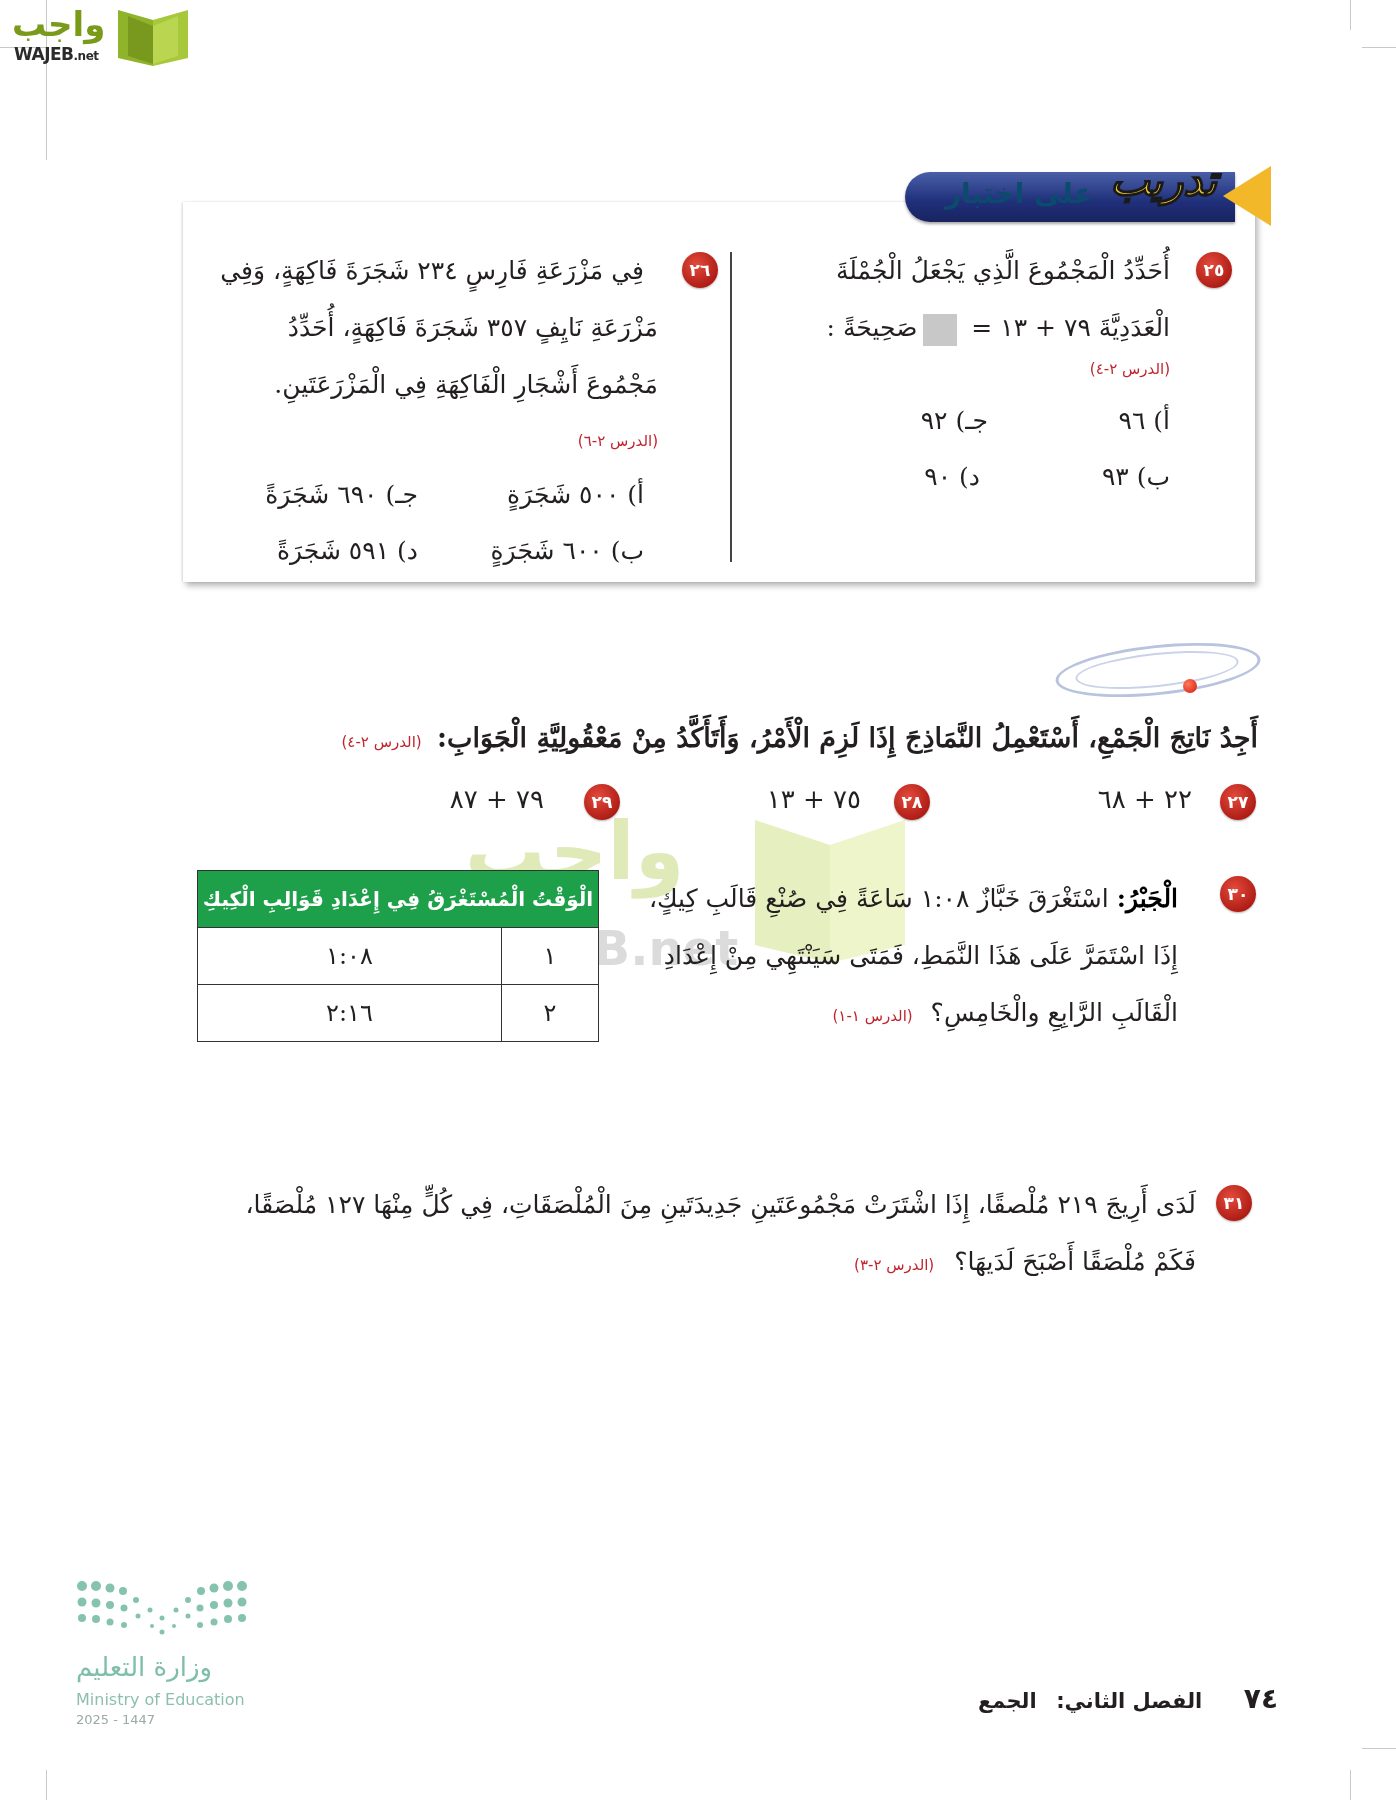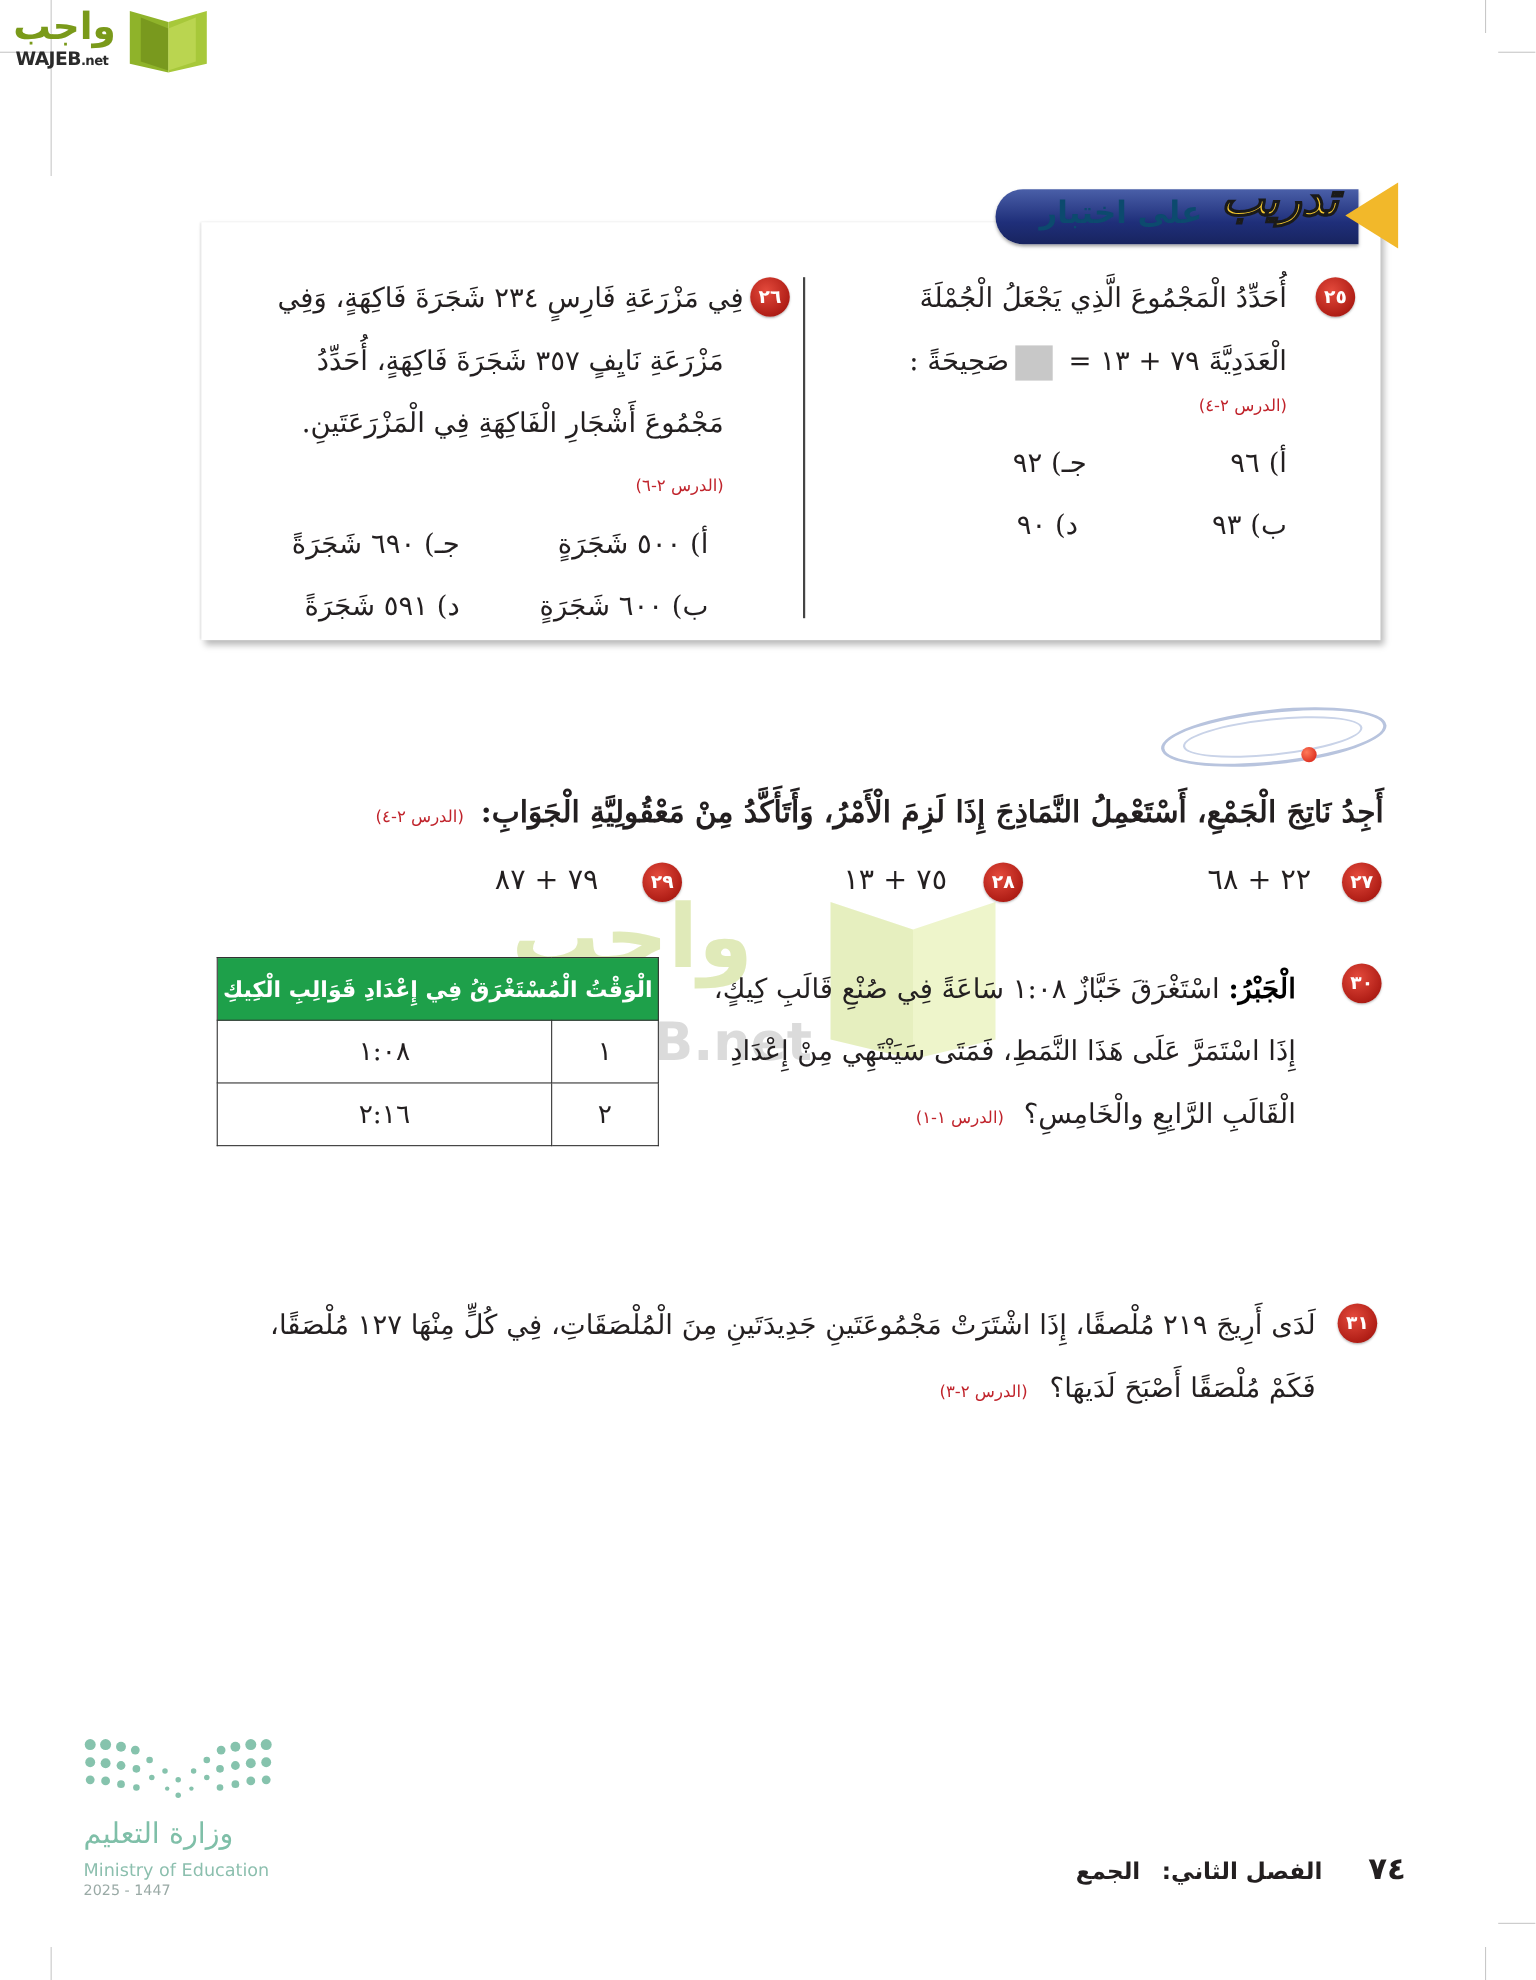--- a/index.html
+++ b/index.html
@@ -128,21 +128,21 @@
 <div class="qtext" style="right:226px; top:299px;">
   <span>الْعَدَدِيَّةَ ٧٩ + ١٣ = </span><span class="blank-box"></span><span>صَحِيحَةً :</span>
 </div>
 <div class="ref" style="right:226px; top:360px;">(الدرس ٢-٤)</div>
 <div class="opt" style="right:226px; top:406px;"><span>أ)</span> <span>٩٦</span></div>
 <div class="opt" style="right:226px; top:462px;"><span>ب)</span> <span>٩٣</span></div>
 <div class="opt" style="right:408px; top:406px;"><span>جـ)</span> <span>٩٢</span></div>
 <div class="opt" style="right:416px; top:462px;"><span>د)</span> <span>٩٠</span></div>
 
 <div class="qnum" style="left:682px; top:252px;">٢٦</div>
-<div class="qtext" style="right:720px; top:242px;">فِي مَزْرَعَةِ فَارِسٍ ٢٣٤ شَجَرَةَ فَاكِهَةٍ، وَفِي</div>
+<div class="qtext" style="right:752px; top:242px;">فِي مَزْرَعَةِ فَارِسٍ ٢٣٤ شَجَرَةَ فَاكِهَةٍ، وَفِي</div>
 <div class="qtext" style="right:738px; top:299px;">مَزْرَعَةِ نَايِفٍ ٣٥٧ شَجَرَةَ فَاكِهَةٍ، أُحَدِّدُ</div>
 <div class="qtext" style="right:738px; top:356px;">مَجْمُوعَ أَشْجَارِ الْفَاكِهَةِ فِي الْمَزْرَعَتَينِ.</div>
 <div class="ref" style="right:738px; top:432px;">(الدرس ٢-٦)</div>
 <div class="opt" style="right:752px; top:480px;"><span>أ)</span> <span>٥٠٠ شَجَرَةٍ</span></div>
 <div class="opt" style="right:752px; top:536px;"><span>ب)</span> <span>٦٠٠ شَجَرَةٍ</span></div>
 <div class="opt" style="right:978px; top:480px;"><span>جـ)</span> <span>٦٩٠ شَجَرَةً</span></div>
 <div class="opt" style="right:978px; top:536px;margin-left:28px;"><span>د)</span> <span>٥٩١ شَجَرَةً</span></div>
 
 <div class="abs watermark">
   <span class="wm-ar">واجب</span>

